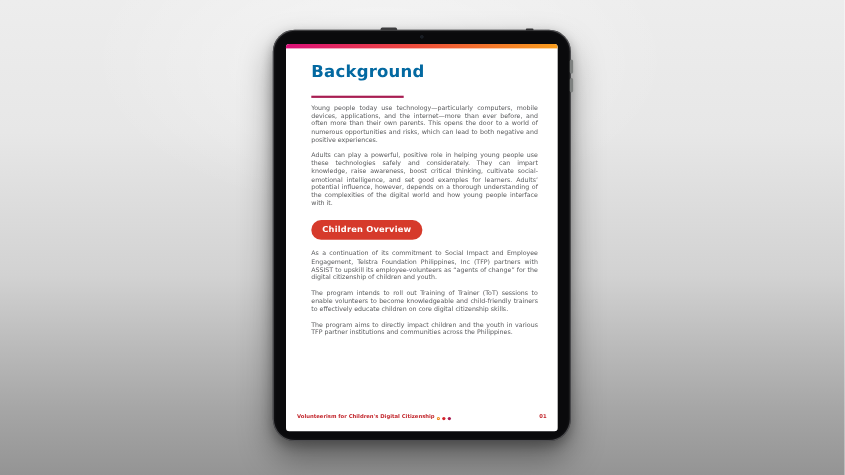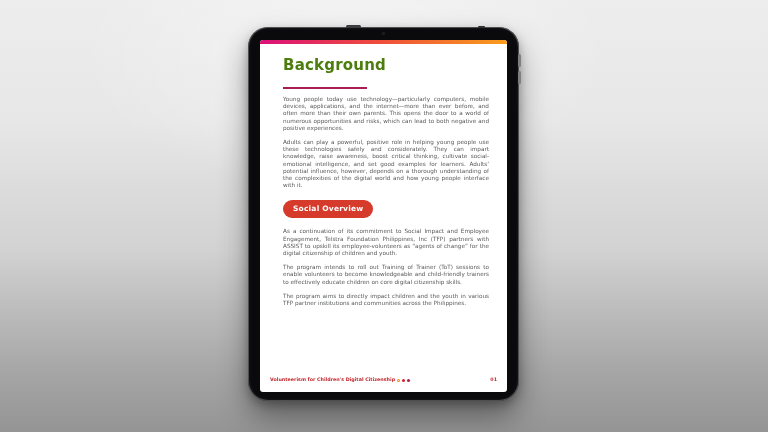--- a/index.html
+++ b/index.html
@@ -51,21 +51,21 @@
     border-radius: 3px;
     overflow: hidden;
   }
   .gbar {
     position: absolute; top: 0; left: 0; right: 0; height: 4px;
     background: linear-gradient(90deg, #db1079 0%, #ee4d3c 48%, #f99d1c 100%);
   }
   .page-title {
     position: absolute; left: 23px; top: 16px; margin: 0;
     font: bold 15px/1.2 "DejaVu Sans", sans-serif;
-    color: #4d7c0f; letter-spacing: 0.2px;
+    color: #0369a1; letter-spacing: 0.2px;
   }
   .title-underline {
     position: absolute; left: 23px; top: 47px;
     width: 84px; height: 2px; background: #a81d52;
   }
   .content { position: absolute; left: 23px; top: 56px; width: 206px; }
   .body-para {
     margin: 0 0 7px 0;
     font: 400 5.7px/7.2px "DejaVu Sans", sans-serif;
     color: #58595b;
@@ -108,21 +108,21 @@
     <div class="screen">
       <div class="gbar"></div>
 
       <h1 class="page-title">Background</h1>
       <div class="title-underline"></div>
 
       <div class="content">
         <p class="body-para">Young people today use technology—particularly computers, mobile devices, applications, and the internet—more than ever before, and often more than their own parents. This opens the door to a world of numerous opportunities and risks, which can lead to both negative and positive experiences.</p>
         <p class="body-para">Adults can play a powerful, positive role in helping young people use these technologies safely and considerately. They can impart knowledge, raise awareness, boost critical thinking, cultivate social-emotional intelligence, and set good examples for learners. Adults’ potential influence, however, depends on a thorough understanding of the complexities of the digital world and how young people interface with it.</p>
 
-        <div class="badge">Social Overview</div>
+        <div class="badge">Children Overview</div>
 
         <p class="body-para">As a continuation of its commitment to Social Impact and Employee Engagement, Telstra Foundation Philippines, Inc (TFP) partners with ASSIST to upskill its employee-volunteers as “agents of change” for the digital citizenship of children and youth.</p>
         <p class="body-para">The program intends to roll out Training of Trainer (ToT) sessions to enable volunteers to become knowledgeable and child-friendly trainers to effectively educate children on core digital citizenship skills.</p>
         <p class="body-para">The program aims to directly impact children and the youth in various TFP partner institutions and communities across the Philippines.</p>
       </div>
 
       <div class="page-footer">
         <div class="footer-left">
           <span>Volunteerism for Children's Digital Citizenship</span>
           <span class="dot dot-ring"></span>

